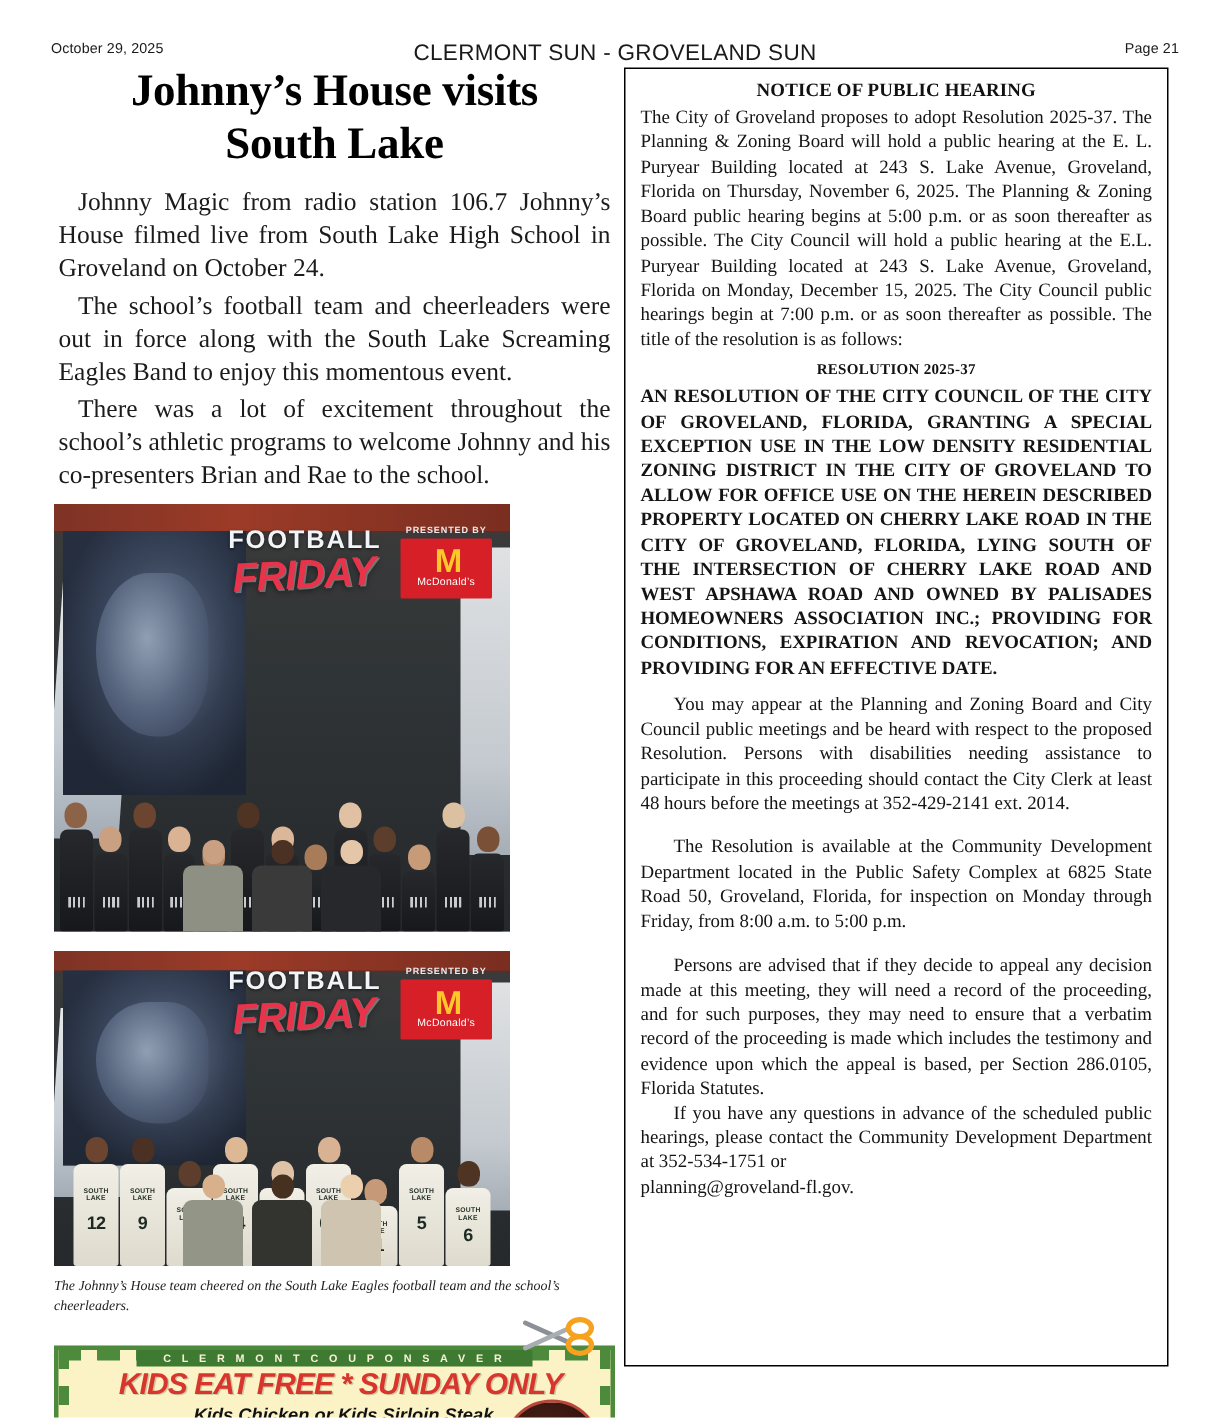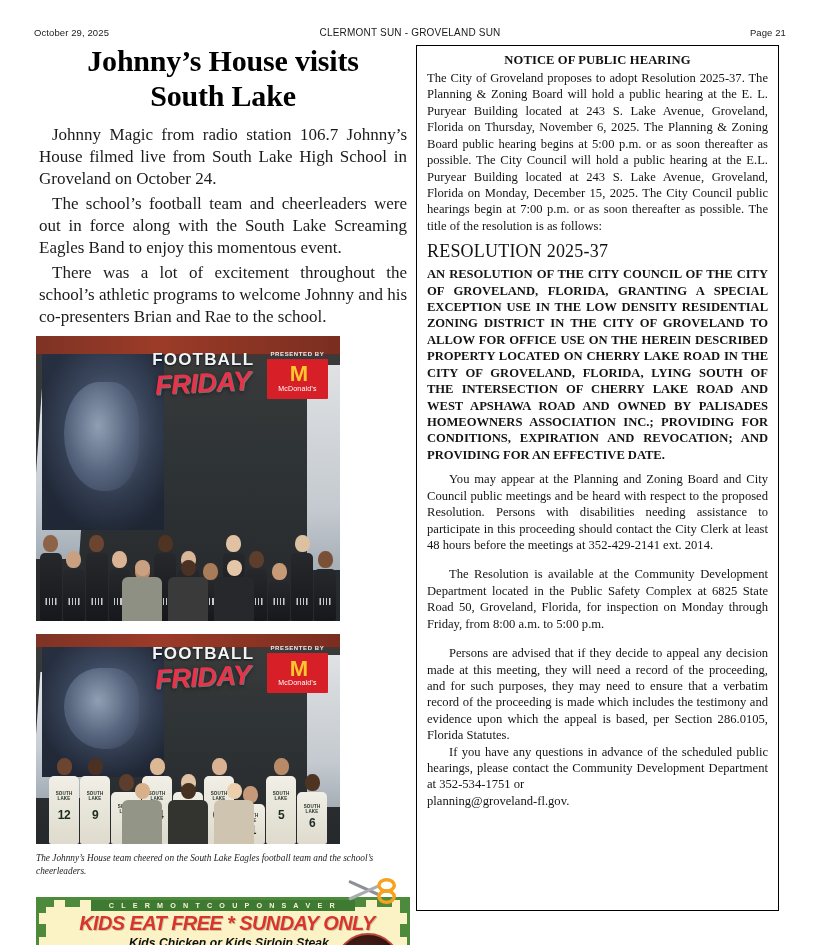--- a/index.html
+++ b/index.html
@@ -28,21 +28,21 @@
     justify-content: space-between;
     font-family: "Liberation Sans", sans-serif;
     font-size: 9.5px;
     color: #1a1a1a;
     letter-spacing: 0.1px;
   }
   .masthead-center {
     position: absolute;
     left: 0; right: 0;
     text-align: center;
-    font-size: 10px;
+    font-size: 15px;
     letter-spacing: 0.2px;
   }
   .masthead-left, .masthead-right { position: relative; z-index: 2; }
 
   
   .left-col {
     position: absolute;
     left: 36px;
     top: 44px;
     width: 374px;
@@ -473,23 +473,23 @@
   }
   .notice-box p {
     margin: 0;
     font-size: 12.6px;
     line-height: 1.305;
     text-align: justify;
     color:#141414;
   }
   .notice-box p.indent { text-indent: 22px; }
   .res-title {
-    text-align:left;
-    font-weight:normal;
-    font-size:18px;
+    text-align:center;
+    font-weight:bold;
+    font-size:10px;
     margin: 7px 0 4px 0;
     letter-spacing:.2px;
   }
   .res-body {
     font-weight:bold;
     font-size:12.5px;
     line-height:1.30;
     text-align: justify;
     margin:0;
     letter-spacing:-0.05px;

